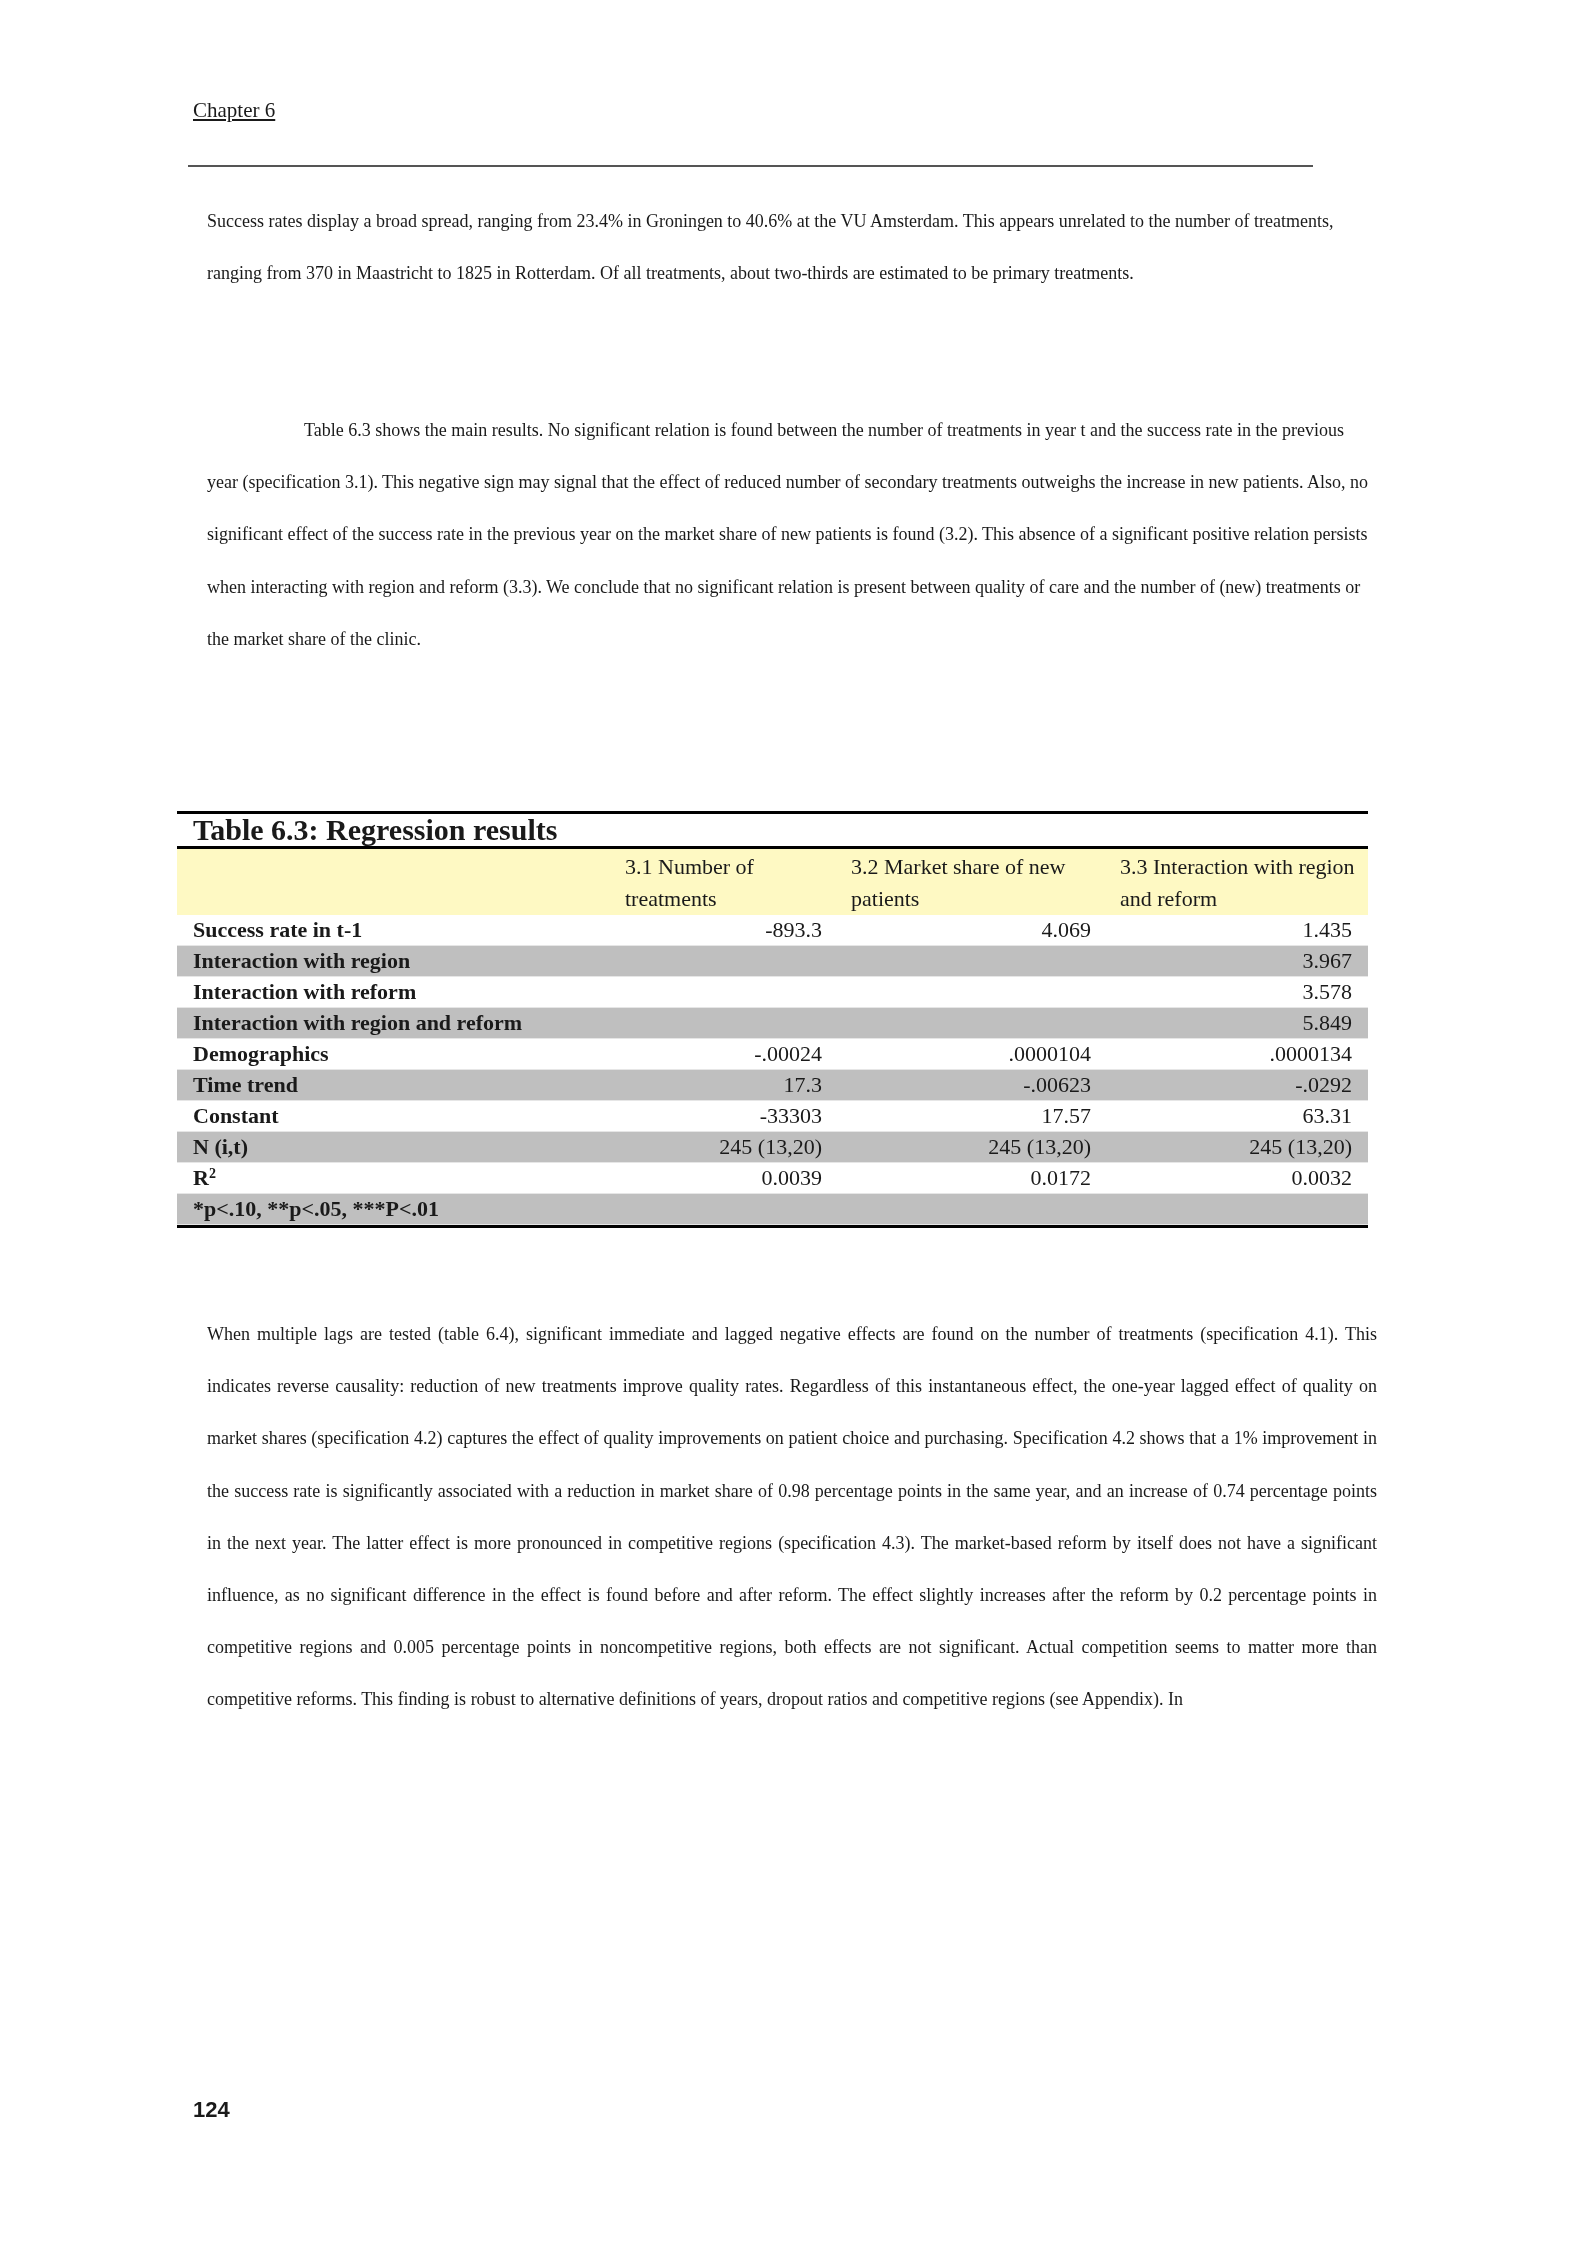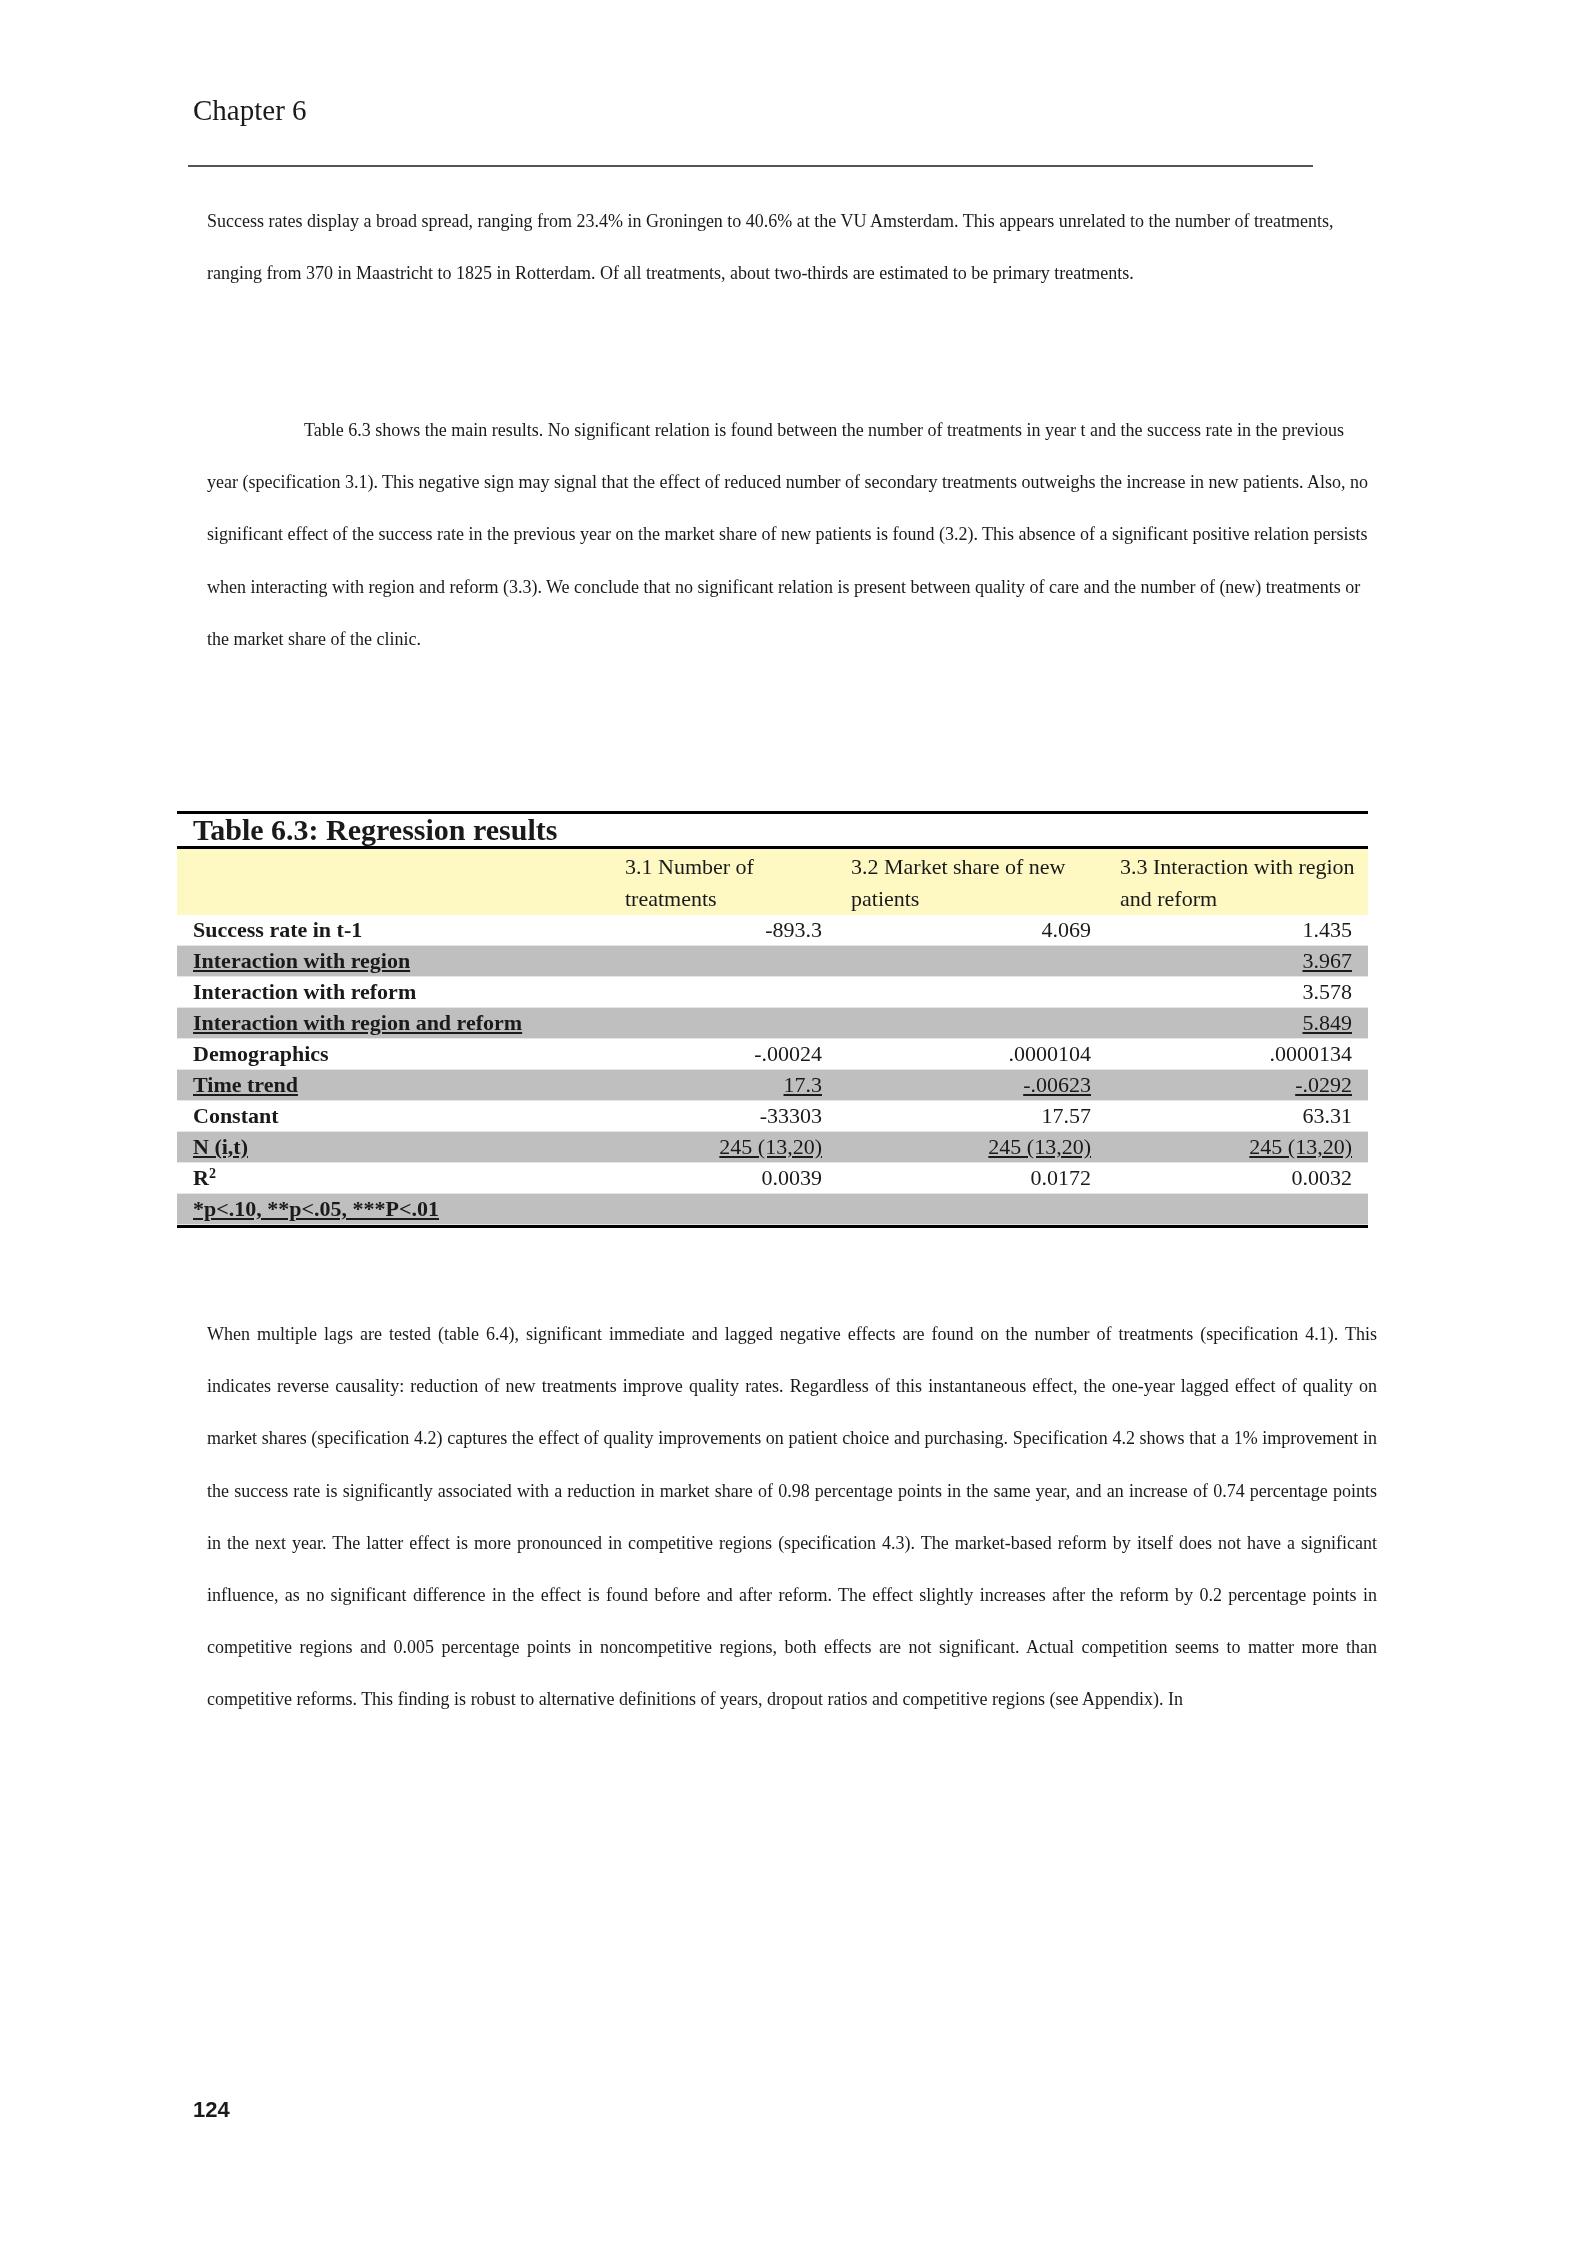--- a/index.html
+++ b/index.html
@@ -1,38 +1,38 @@
 <!DOCTYPE html>
 <html><head>
 <meta charset="utf-8">
 <style>
   html, body { margin: 0; padding: 0; background: #ffffff; }
   body { width: 1594px; height: 2250px; position: relative; overflow: hidden;
          font-family: "Liberation Serif", "DejaVu Serif", serif; color: #1a1a1a; }
-  .running-head { position: absolute; left: 193px; top: 92px; font-size: 29px; line-height: 36px; }
+  .running-head { position: absolute; left: 193px; top: 92px; font-size: 21px; line-height: 36px; text-decoration: underline; }
   .head-rule { position: absolute; left: 188px; top: 165px; width: 1125px; height: 2px; background: #555555; }
   .para { position: absolute; left: 195px; width: 1170px; font-size: 18px; line-height: 52.2px; margin: 12px; }
   .para.ragged { text-align: left; }
   .para.justified { text-align: justify; }
   .para .indent { display: inline-block; width: 97px; }
   #p1 { top: 183px; width: 1160px; }
   #p2 { top: 392px; width: 1172px; }
   #p3 { top: 1296px; width: 1170px; }
 
   .tbl-wrap { position: absolute; left: 177px; top: 811px; width: 1191px; }
   .tbl-top { height: 3px; background: #000; }
   .tbl-caption { height: 32px; line-height: 32px; padding-left: 16px; font-weight: bold; font-size: 30px; }
   .tbl-mid { height: 3px; background: #000; }
   table { border-collapse: collapse; width: 100%; font-size: 22px; table-layout: fixed; }
   col.c0 { width: 435px; } col.c1 { width: 226px; } col.c2 { width: 269px; } col.c3 { width: 261px; }
   thead th { background: #fef9c3; font-weight: normal; text-align: left; vertical-align: top;
              padding: 2px 10px 0 13px; line-height: 32px; height: 62px; }
   tbody td { height: 17px; line-height: 30px; padding: 0 16px 0 16px; text-align: right; margin-top: 16px; }
   tbody td.label { text-align: left; font-weight: bold; }
-  tbody tr.shade td { background: #bfbfbf; text-decoration: underline; }
+  tbody tr.shade td { background: #bfbfbf; }
   tbody tr { border-bottom: 1px solid #e6e6e6; }
   .tbl-bottom { height: 3px; background: #000; }
   sup { font-size: 14px; vertical-align: 7px; line-height: 0; }
 
   .page-number { position: absolute; left: 193px; top: 2097px; font-family: "Liberation Sans", "DejaVu Sans", sans-serif; font-size: 22px; font-weight: bold; }
 </style>
 </head>
 <body>
 
 <div class="running-head">Chapter 6</div>

